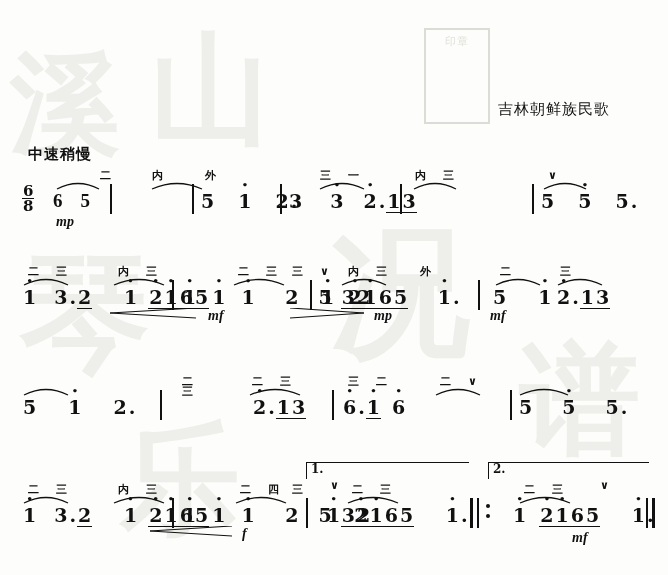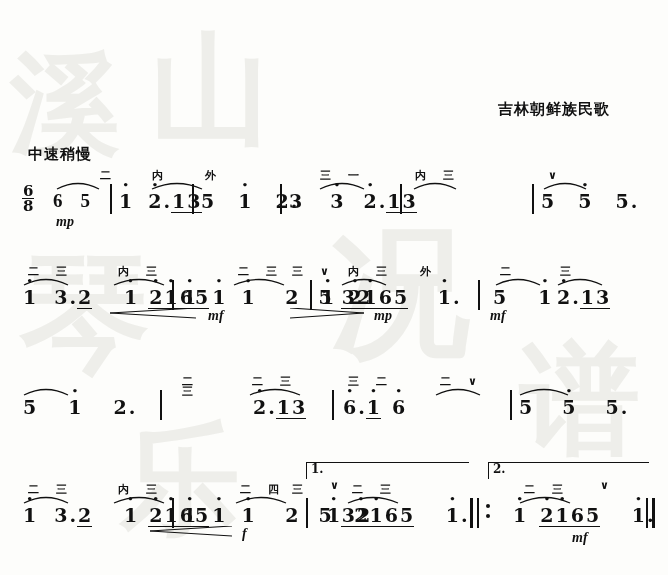--- a/index.html
+++ b/index.html
@@ -38,21 +38,21 @@
     text-align:center;padding-top:6px;box-sizing:border-box;
     letter-spacing:1px;
   }
   .key-sig{
     position:absolute;top:96px;left:48px;
     font-family:"DejaVu Serif", serif;font-size:17px;font-weight:bold;
   }
   .key-sig .paren{font-size:16px;}
   .composer{
     position:absolute;top:100px;left:498px;
-    font-family:"DejaVu Serif", serif;font-weight:bold;font-size:15px;
+    font-family:"DejaVu Serif", serif;font-weight:normal;font-size:15px;
     letter-spacing:1px;
   }
   .tempo{
     position:absolute;top:145px;left:28px;
     font-family:"DejaVu Serif", serif;font-weight:bold;font-size:15px;
     letter-spacing:1px;
   }
 
   
   .system{position:absolute;left:0;width:668px;}
@@ -119,20 +119,23 @@
 <div class="wm" style="left:10px;top:30px;font-size:110px;">溪</div>
 <div class="wm" style="left:150px;top:10px;font-size:120px;">山</div>
 <div class="wm" style="left:20px;top:230px;font-size:130px;">琴</div>
 <div class="wm" style="left:330px;top:200px;font-size:140px;">况</div>
 <div class="wm" style="left:520px;top:320px;font-size:120px;">谱</div>
 <div class="wm" style="left:120px;top:400px;font-size:120px;">乐</div>
 
 <div class="sheet">
 
 
+  <div class="seal">
+    <span>印章</span>
+  </div>
 
 
   <div class="composer">吉林朝鲜族民歌</div>
   <div class="tempo">中速稍慢</div>
 
   <div class="system" style="top:178px;height:60px;">
 
     <div class="meter" style="top:6px;">
       <div class="over">6</div>
       <div>8</div>
@@ -170,23 +173,20 @@
     <div class="slur" style="left:542px;top:0px;">
       <svg width="46" height="12">
           <path d="M2,11 Q23,0 44,11" stroke="#111" fill="none" stroke-width="1.3"></path>
         </svg>
     </div>
 
     <div class="cell" style="left:52px;top:12px;font-family:Liberation Serif, serif;">
       <span class="note">6</span><span class="note" style="margin-left:16px;">5</span>
     </div>
     <div class="bar" style="left:110px;top:6px;height:30px;"></div>
-    <div class="cell" style="left:118px;top:12px;">
-      <span class="note dotabove">1</span><span class="note dotabove" style="margin-left:14px;">2</span><span class="note">.</span><span class="note under1">1</span><span class="note under1">3</span>
-    </div>
 
     <div class="bar" style="left:192px;top:6px;height:30px;"></div>
     <div class="cell" style="left:200px;top:12px;">
       <span class="note">5</span><span class="note dotabove" style="margin-left:22px;">1</span><span class="note" style="margin-left:22px;">2</span><span class="note">.</span>
     </div>
 
     <div class="bar" style="left:280px;top:6px;height:30px;"></div>
     <div class="cell" style="left:288px;top:12px;">
       <span class="note">3</span><span class="note dotabove" style="margin-left:26px;">3</span><span class="note dotabove" style="margin-left:18px;">2</span><span class="note">.</span><span class="note under1">1</span><span class="note under1">3</span>
     </div>

